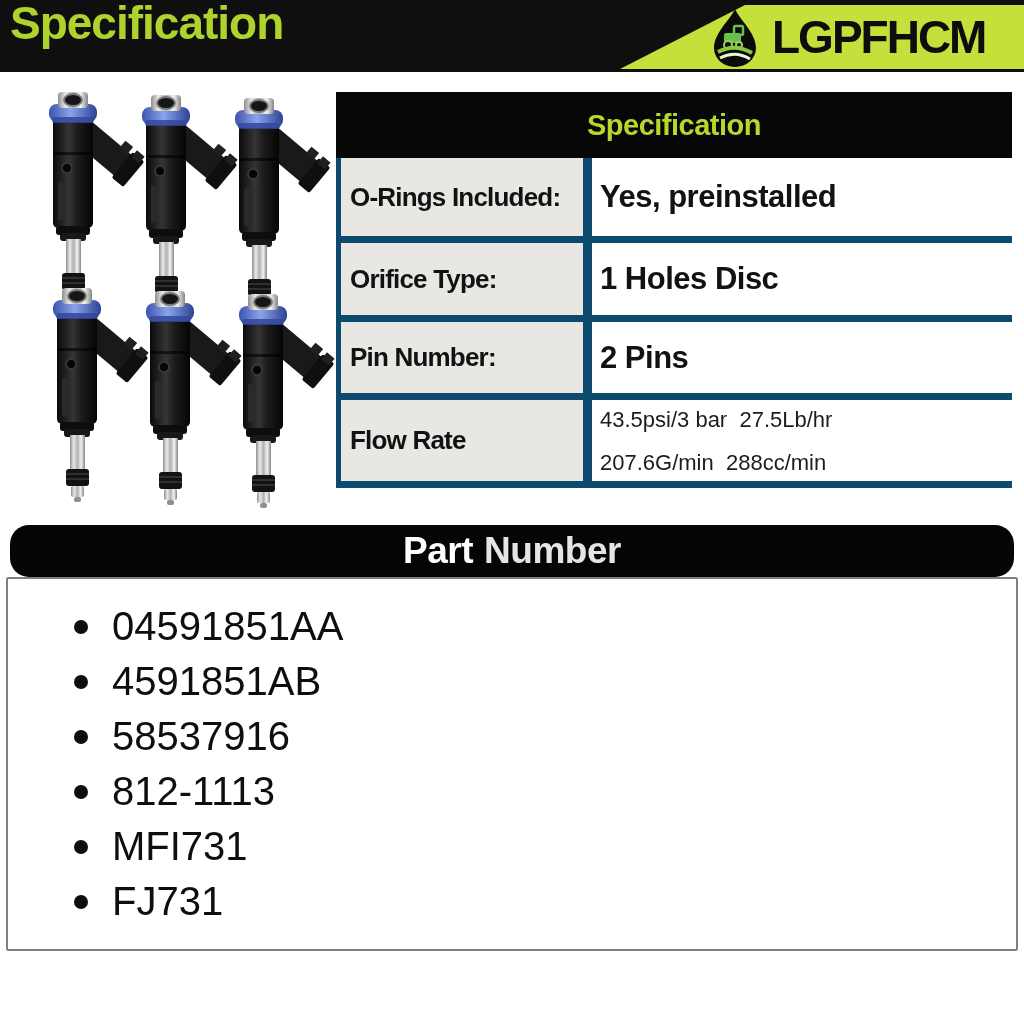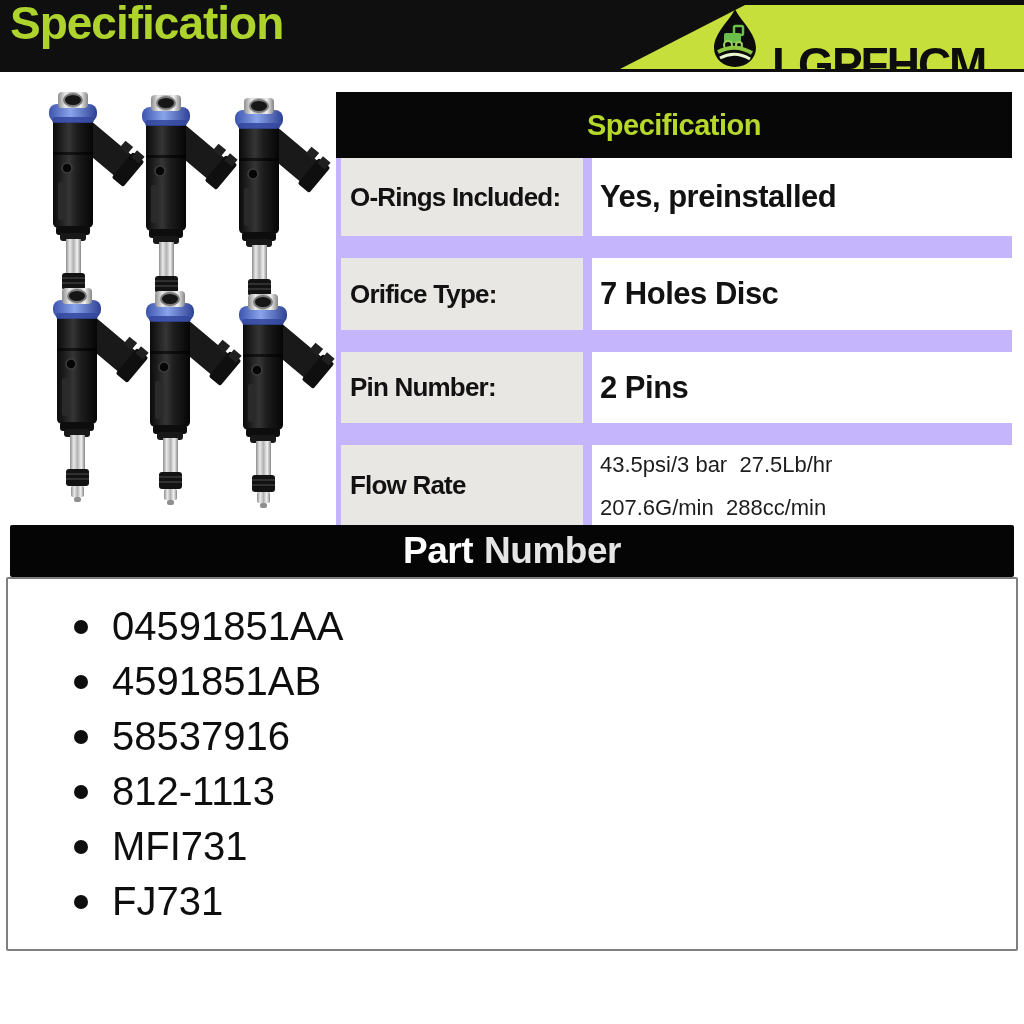--- a/index.html
+++ b/index.html
@@ -16,57 +16,57 @@
     color:#aed32d;line-height:58px;
   }
   .brand-plate{
     position:absolute;left:620px;top:5px;width:404px;height:64px;
     background:#c6df3a;
     clip-path:polygon(125px 0,100% 0,100% 100%,0 100%);
   }
   .brand-logo{position:absolute;left:85px;top:2px;width:60px;height:60px;}
   .brand-name{
     position:absolute;left:152px;top:0;line-height:64px;
-    font-size:46px;font-weight:800;letter-spacing:-2px;color:#0d0d0d;margin-top:27px;
+    font-size:46px;font-weight:800;letter-spacing:-2px;color:#0d0d0d;
   }
 
   
   .product-image{position:absolute;left:20px;top:90px;width:315px;height:420px;}
 
   
   .spec-table{position:absolute;left:336px;top:92px;width:676px;}
   .spec-head{
     height:66px;background:#070707;
     display:flex;align-items:center;justify-content:center;
   }
   .spec-head span{color:#b5d82b;font-size:29px;font-weight:bold;letter-spacing:-0.5px;}
   .spec-body{
     display:grid;grid-template-columns:242px 1fr;
     grid-template-rows:78px 72px 71px 81px;
-    gap:22px 9px;background:#c4b5fd;padding:0 0 7px 5px;
+    gap:7px 9px;background:#0c4a6e;padding:0 0 7px 5px;
   }
   .cell{box-sizing:border-box;}
   .cell.label{
     background:#e8e7e3;display:flex;align-items:center;padding-left:9px;
     font-weight:bold;font-size:26px;letter-spacing:-0.8px;color:#121212;
   }
   .cell.value{
     background:#ffffff;display:flex;align-items:center;padding-left:8px;
     font-weight:bold;font-size:31px;letter-spacing:-0.5px;color:#121212;
   }
   .cell.value.flow{
     flex-direction:column;align-items:flex-start;justify-content:center;
     font-weight:normal;font-size:22px;letter-spacing:0;line-height:43px;color:#1c1c1c;
   }
   .flow-line{white-space:pre;}
 
   
   .part-head{
     position:absolute;left:10px;top:525px;width:1004px;height:52px;
-    background:#050505;border-radius:2px;
+    background:#050505;border-radius:19px;
     display:flex;align-items:center;justify-content:center;
     font-size:37px;font-weight:bold;letter-spacing:-0.5px;
   }
   .pn-white{color:#ffffff;margin-right:11px;}
   .pn-green{color:#e5e5e5;}
   .part-box{
     position:absolute;left:6px;top:577px;width:1012px;height:374px;
     background:#ffffff;border:2px solid #7f7f7f;box-sizing:border-box;border-radius:2px;
   }
   .part-list{list-style:none;margin:20px 0 7px 66px;padding:0;}
@@ -159,21 +159,21 @@
 
   <section class="spec-table">
     <div class="spec-head">
       <span>Specification</span>
     </div>
     <div class="spec-body">
       <div class="cell label">O-Rings Included:</div>
       <div class="cell value">Yes, preinstalled</div>
 
       <div class="cell label">Orifice Type:</div>
-      <div class="cell value">7 Holes Disc</div>
+      <div class="cell value">1 Holes Disc</div>
 
       <div class="cell label">Pin Number:</div>
       <div class="cell value">2 Pins</div>
 
       <div class="cell label">Flow Rate</div>
       <div class="cell value flow">
         <span class="flow-line">43.5psi/3 bar  27.5Lb/hr</span>
         <span class="flow-line">207.6G/min  288cc/min</span>
       </div>
     </div>

